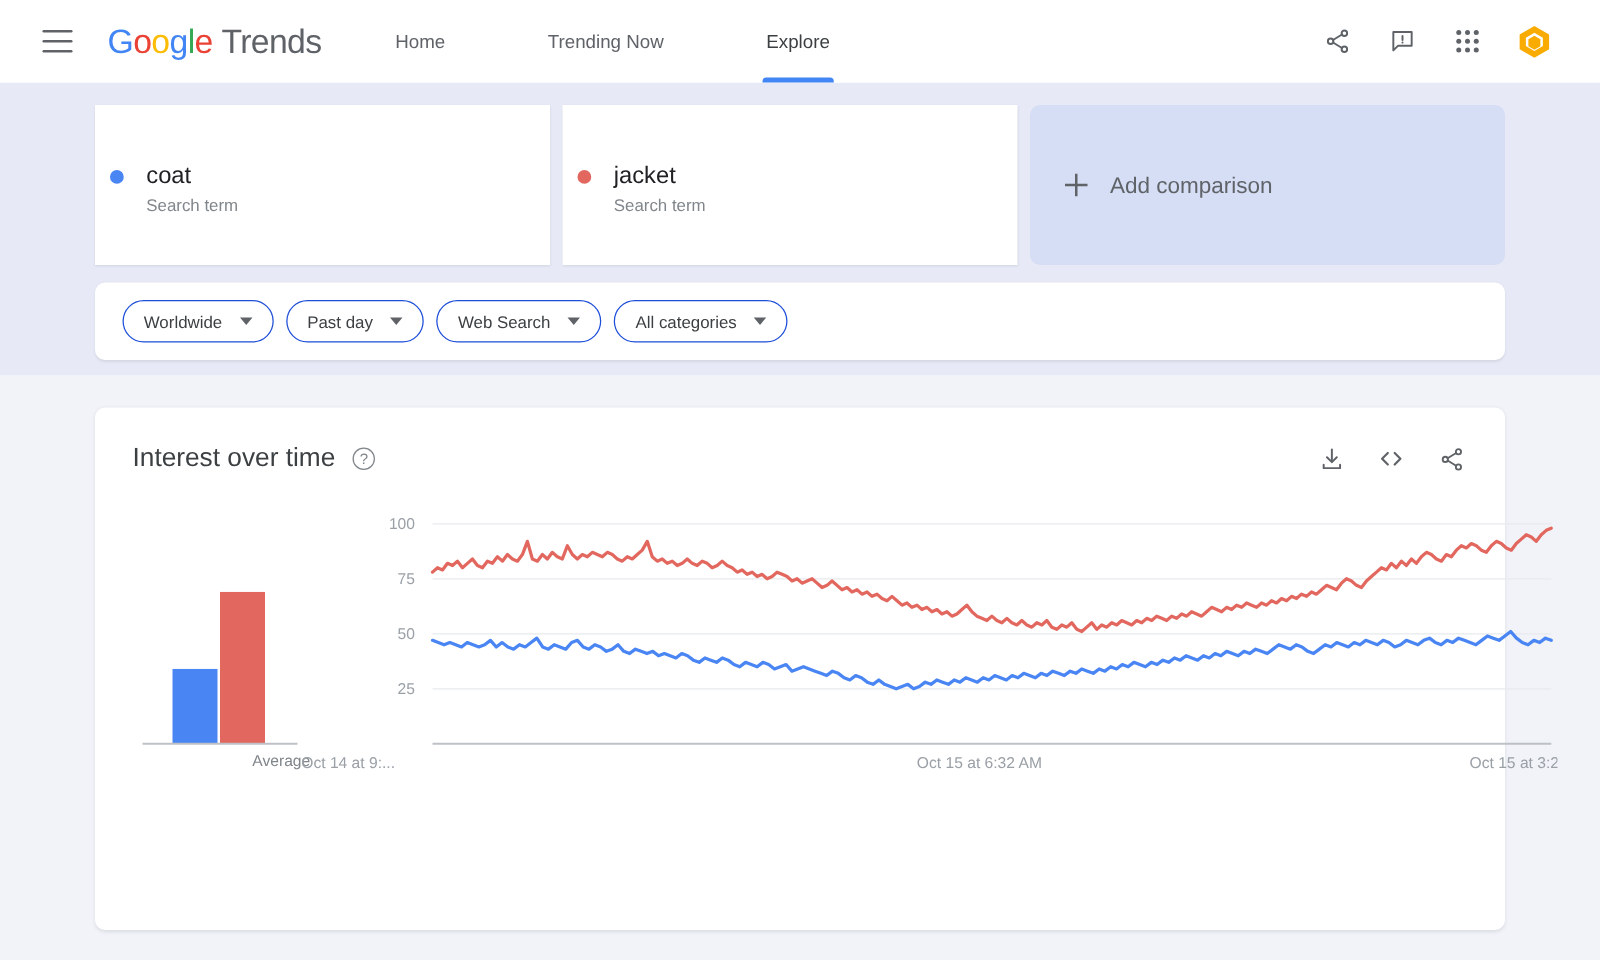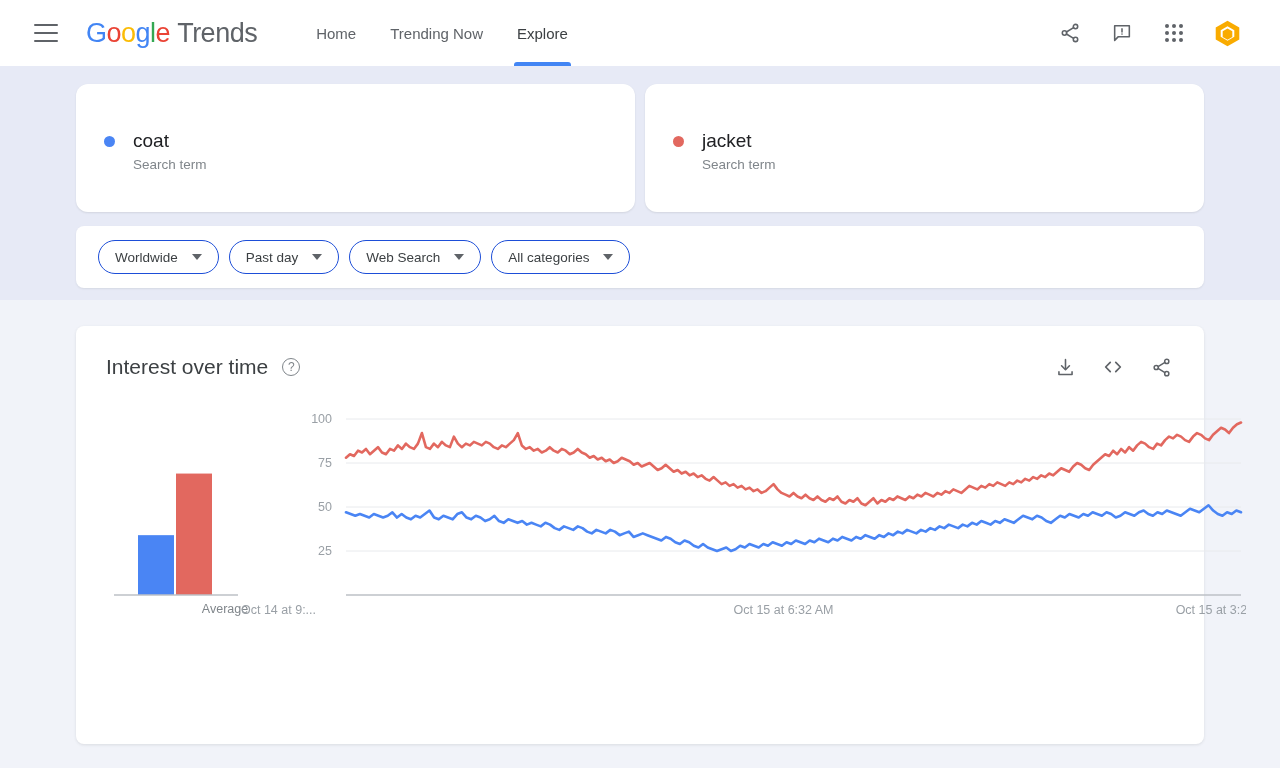--- a/index.html
+++ b/index.html
@@ -36,21 +36,21 @@
     cursor: pointer;
   }
   .brand .g1 { color: #4285F4; }
   .brand .o1 { color: #EA4335; }
   .brand .o2 { color: #FBBC05; }
   .brand .g2 { color: #4285F4; }
   .brand .l1 { color: #34A853; }
   .brand .e1 { color: #EA4335; }
   .brand .trends { color: #5f6368; margin-left: 7px; font-weight: 400; }
 
-  .navlinks { display: flex; align-items: center; margin-left: 42px; height: 66px; }
+  .navlinks { display: flex; align-items: center; margin-left: 42px; height: 66px; gap: 48px; }
   .navlink {
     font-size: 15px; color: #5f6368;
     padding: 0 17px; height: 66px;
     display: flex; align-items: center;
     cursor: pointer; position: relative;
   }
   .navlink.active { color: #3c4043; }
   .navlink.active::after {
     content: ""; position: absolute; left: 14px; right: 14px; bottom: 0;
     height: 4px; background: #4285F4; border-radius: 3px 3px 0 0;
@@ -76,23 +76,23 @@
   
   .band {
     background: #E7EAF6;
     padding: 18px 76px 0 76px;
     height: 234px;
   }
   .terms-row { display: flex; gap: 10px; }
   .term-card {
     flex: 1 1 0;
     background: #ffffff;
-    border-radius: 12px;
+    border-radius: 0;
     height: 128px;
-    padding: 46px 0 0 28px;
+    padding: 46px 0 0 12px;
     box-shadow: 0 1px 2px rgba(60,64,67,.12);
     cursor: pointer;
     position: relative;
   }
   .term-head { display: flex; align-items: center; }
   .dot { width: 11px; height: 11px; border-radius: 50%; margin-right: 18px; flex: none; }
   .term-name { font-size: 19px; color: #202124; }
   .term-sub { font-size: 13.5px; color: #80868b; margin-left: 29px; margin-top: 5px; }
 
   .add-card {
@@ -259,20 +259,24 @@
     </div>
 
     <div class="term-card">
       <div class="term-head">
         <span class="dot" style="background:#E2685F"></span>
         <span class="term-name">jacket</span>
       </div>
       <div class="term-sub">Search term</div>
     </div>
 
+    <div class="add-card">
+      <span class="plus"></span>
+      <span class="add-label">Add comparison</span>
+    </div>
   </div>
 
   <div class="filters-card">
     <div class="chip">
       <span>Worldwide</span>
       <span class="caret"></span>
     </div>
     <div class="chip">
       <span>Past day</span>
       <span class="caret"></span>

